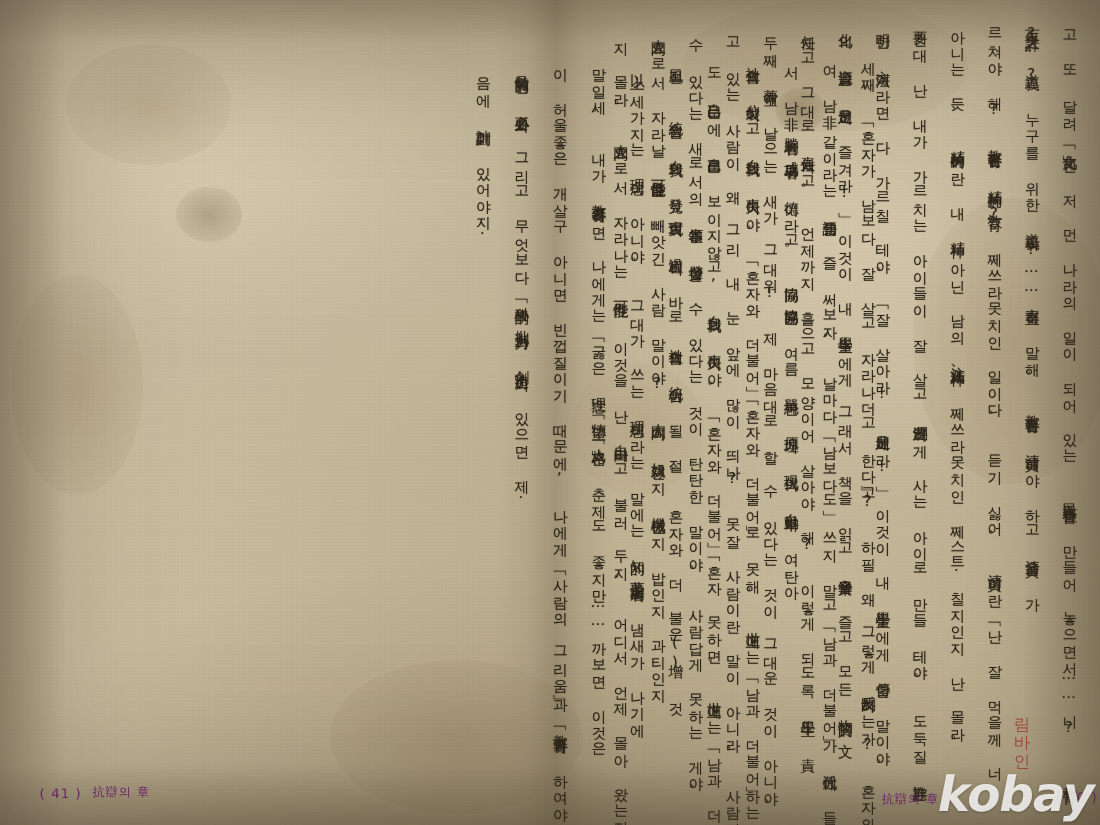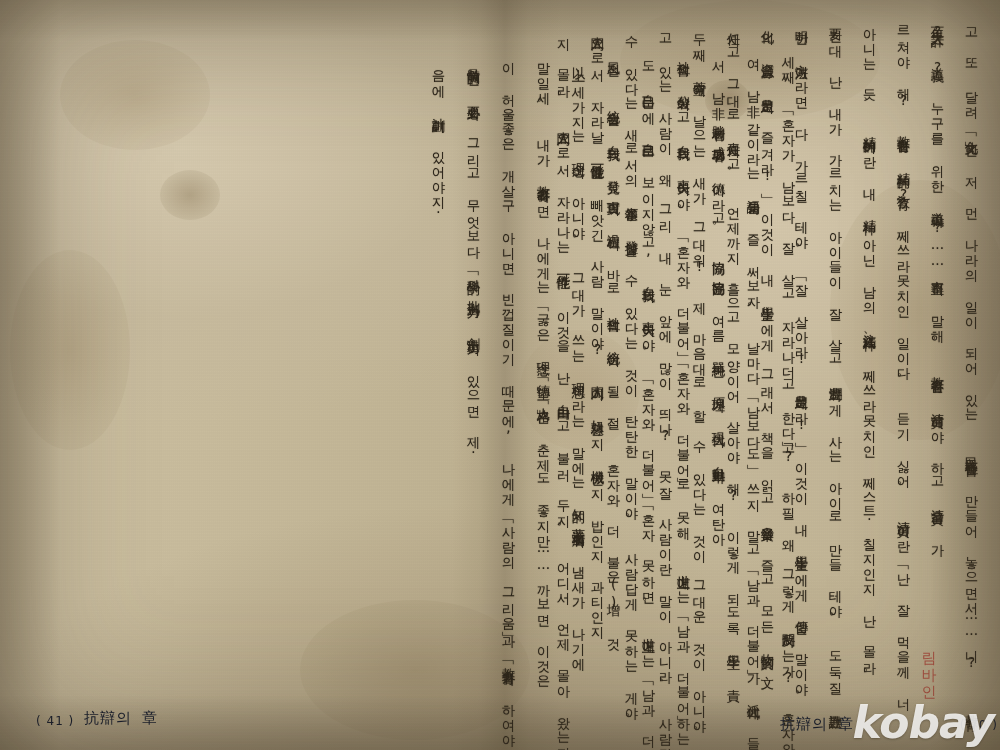--- a/index.html
+++ b/index.html
@@ -76,26 +76,26 @@
     letter-spacing: 1.6px;
     white-space: pre;
     text-shadow: 0 0 1px rgba(43,36,25,0.45);
   }
   .page-right .col { top: 16px; }
   .page-left .col { top: 40px; }
 
   
   .folio {
     position: absolute;
-    color: #0f172a;
+    color: #701a75;
     font-size: 12px;
     letter-spacing: 1px;
     font-family: "DejaVu Sans", sans-serif;
   }
-  .folio.small { font-size: 15px; font-family: Liberation Mono, monospace; }
+  .folio.small { font-size: 11px; }
 
   
   .watermark {
     position: absolute;
     right: 6px;
     bottom: 2px;
     font-family: "DejaVu Sans", sans-serif;
     font-weight: bold;
     font-style: italic;
     font-size: 44px;

